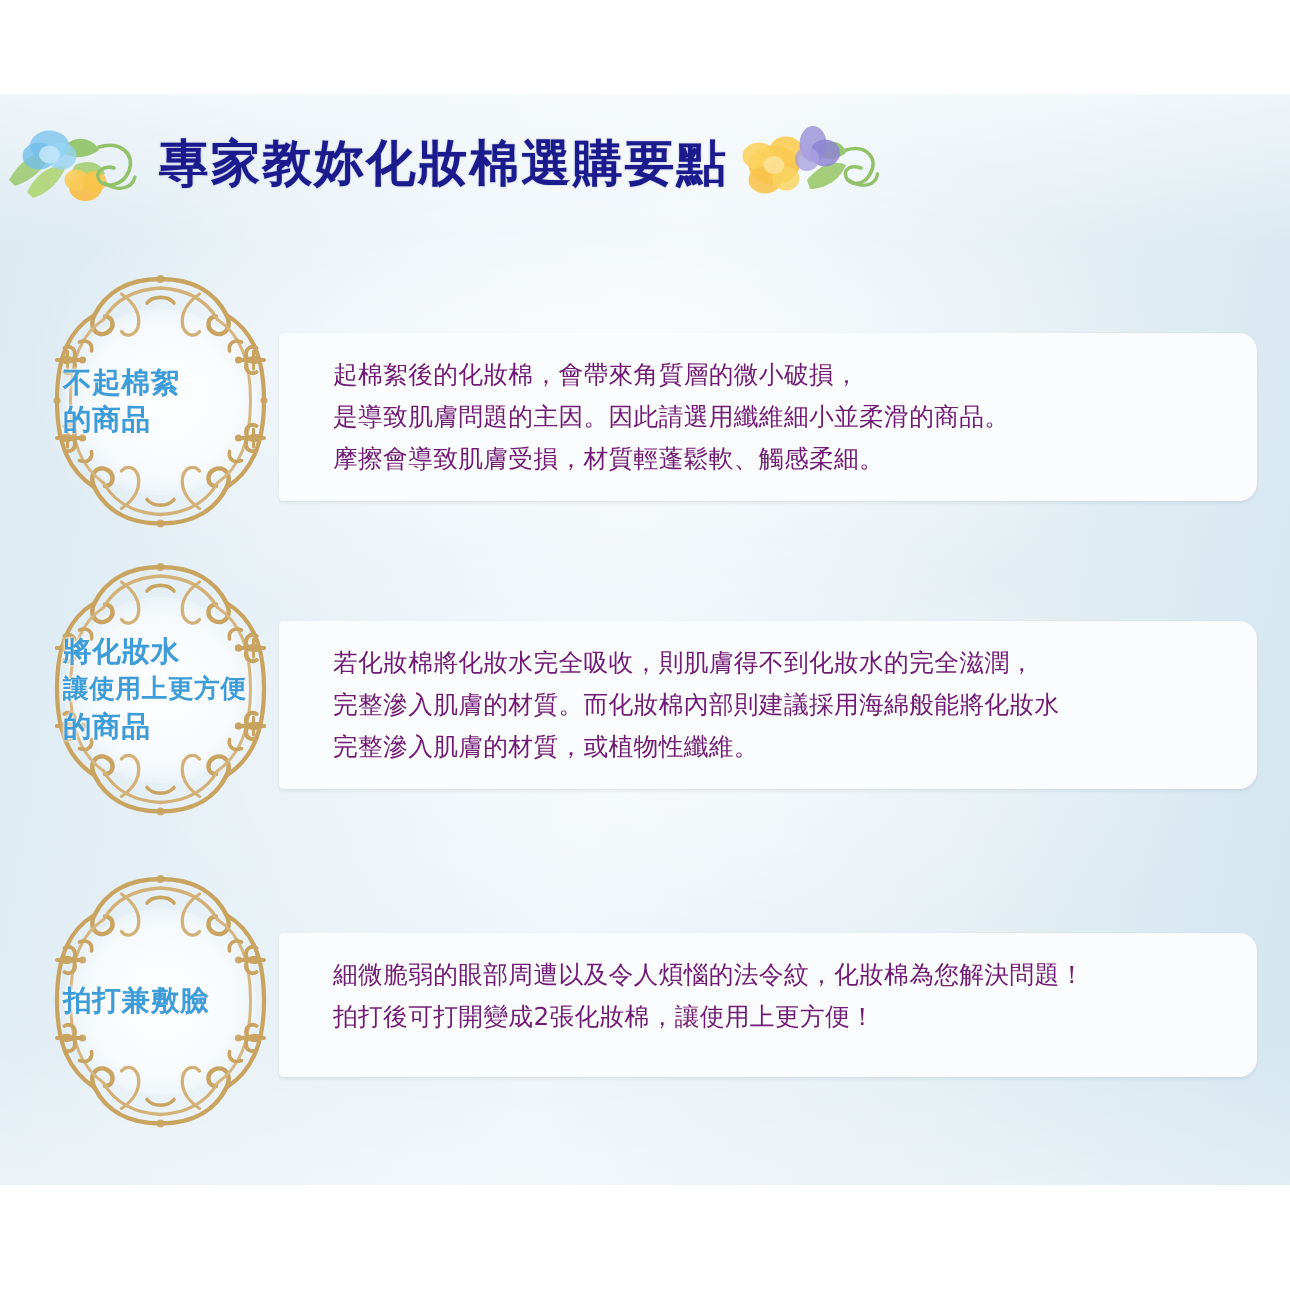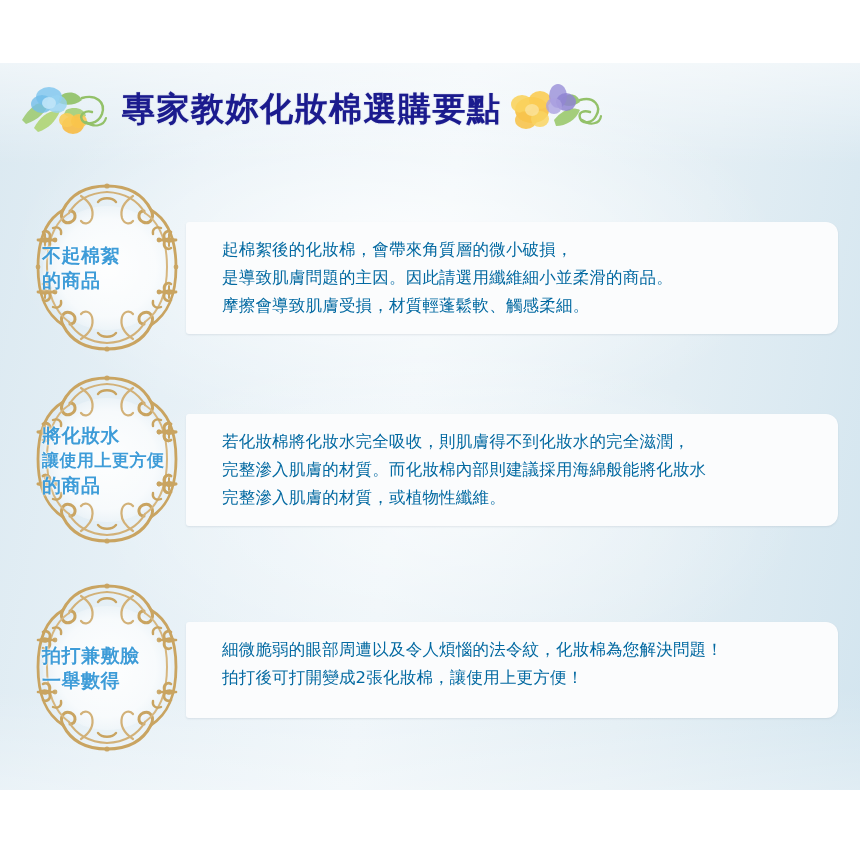--- a/index.html
+++ b/index.html
@@ -24,21 +24,21 @@
   .content-area::after{
     content:"";position:absolute;inset:0;
     background:linear-gradient(180deg,rgba(255,255,255,.55) 0%,rgba(255,255,255,0) 14%,rgba(255,255,255,0) 86%,rgba(255,255,255,.30) 100%);
     pointer-events:none;
   }
 
   
   .header{
     position:absolute;left:0;top:70px;width:688px;height:78px;
     display:flex;align-items:center;justify-content:flex-start;
-    padding-left:16px;box-sizing:border-box;z-index:5;
+    box-sizing:border-box;z-index:5;
   }
   .deco{width:98px;height:66px;flex:0 0 auto;position:relative;}
   .deco svg{display:block;width:100%;height:100%;}
   .title{
     font-size:33px;font-weight:bold;color:#1b1b8e;
     letter-spacing:1.5px;
     margin:0 6px 0 8px;
     white-space:nowrap;
     font-family:"DejaVu Sans","Liberation Sans",sans-serif;
     text-shadow:0 0 1px rgba(27,27,142,.5);
@@ -56,21 +56,21 @@
     border-radius:3px 12px 12px 3px;
     box-shadow:0 1px 2px rgba(120,140,155,.18);
     box-sizing:border-box;
     padding:14px 18px 12px 36px;
   }
   .sec3 .panel{min-height:84px;padding-bottom:26px;}
   .panel p{
     margin:0;
     font-size:16.5px;
     line-height:28px;
-    color:#0369a1;
+    color:#701a75;
     font-family:"DejaVu Sans","Liberation Sans",sans-serif;
     white-space:nowrap;
     letter-spacing:.2px;
   }
 
   
   .badge{
     position:absolute;left:18px;top:2px;width:178px;height:175px;z-index:6;
   }
   .badge .frame{position:absolute;inset:0;}
@@ -377,18 +377,17 @@
             <path d="M80 153 C84 158 94 158 98 153"></path>
             <path d="M35 48 C40 46 44 49 43 54"></path>
             <path d="M143 48 C138 46 134 49 135 54"></path>
             <path d="M35 127 C40 129 44 126 43 121"></path>
             <path d="M143 127 C138 129 134 126 135 121"></path>
           </g>
         </svg>
       </div>
       <div class="inner">
         <div class="line">拍打兼敷臉</div>
-        <div class="line">一舉數得</div>
       </div>
     </div>
   </div>
 
 </div>
 
 </body></html>

